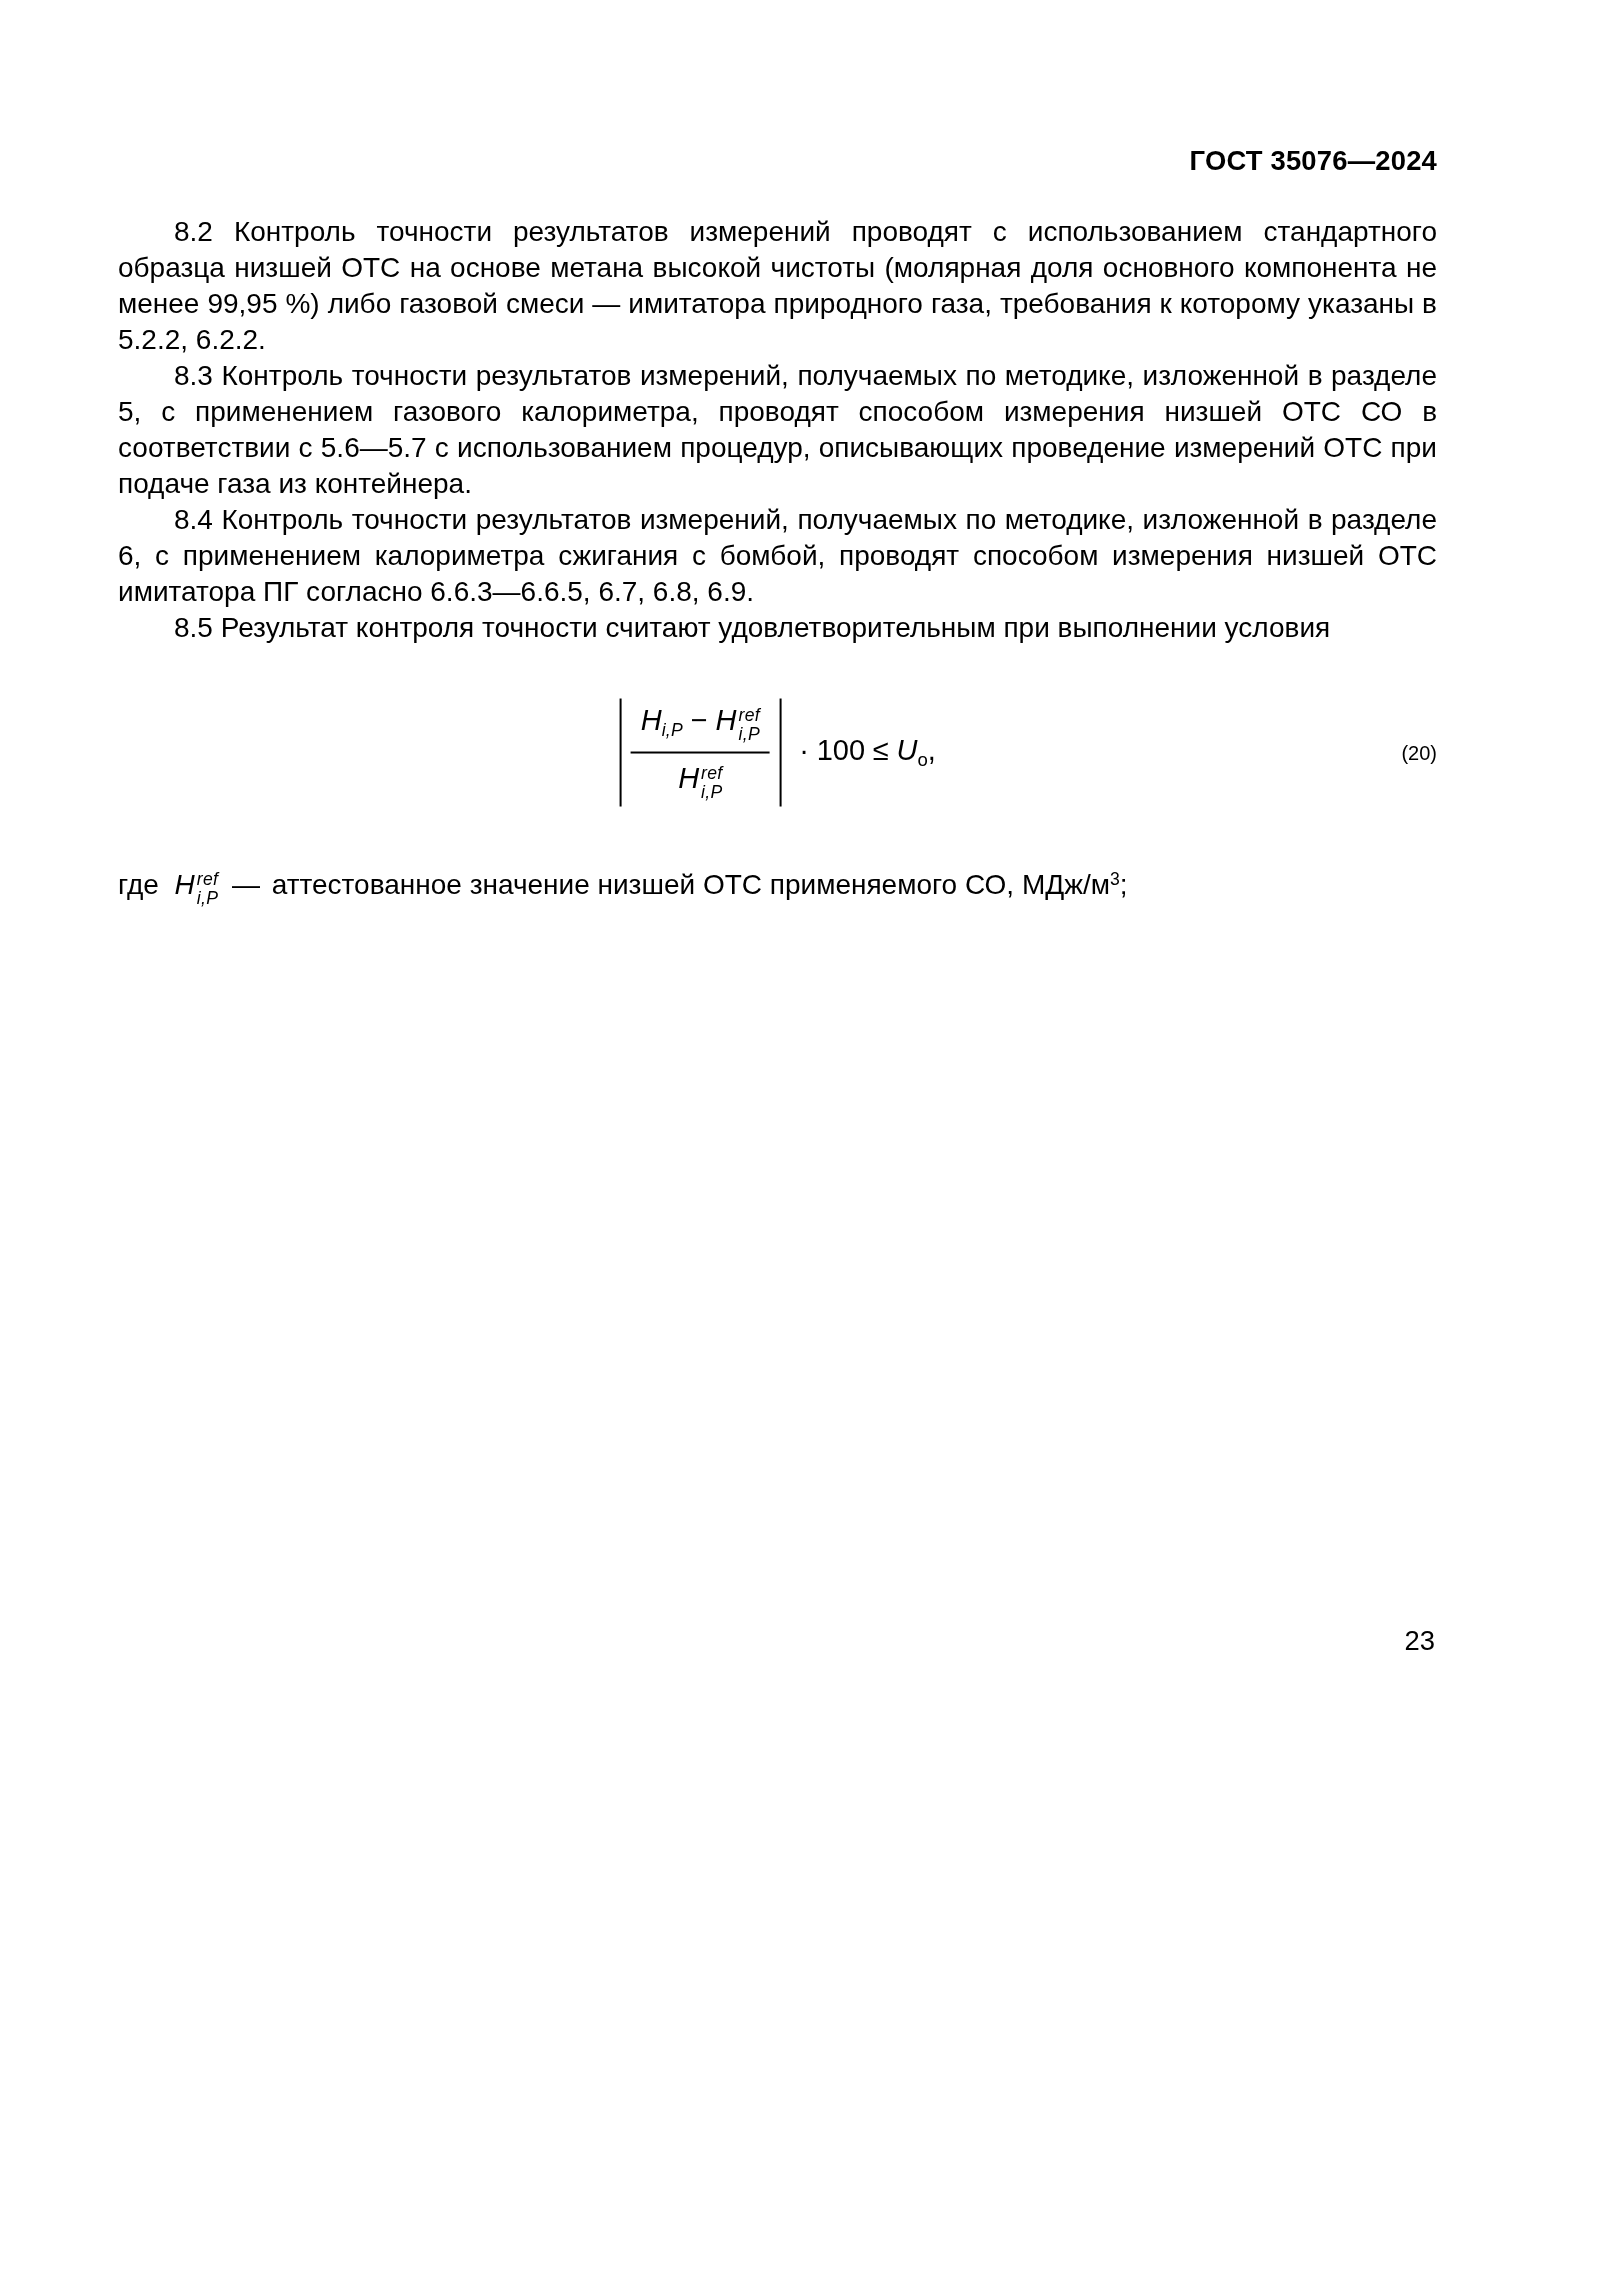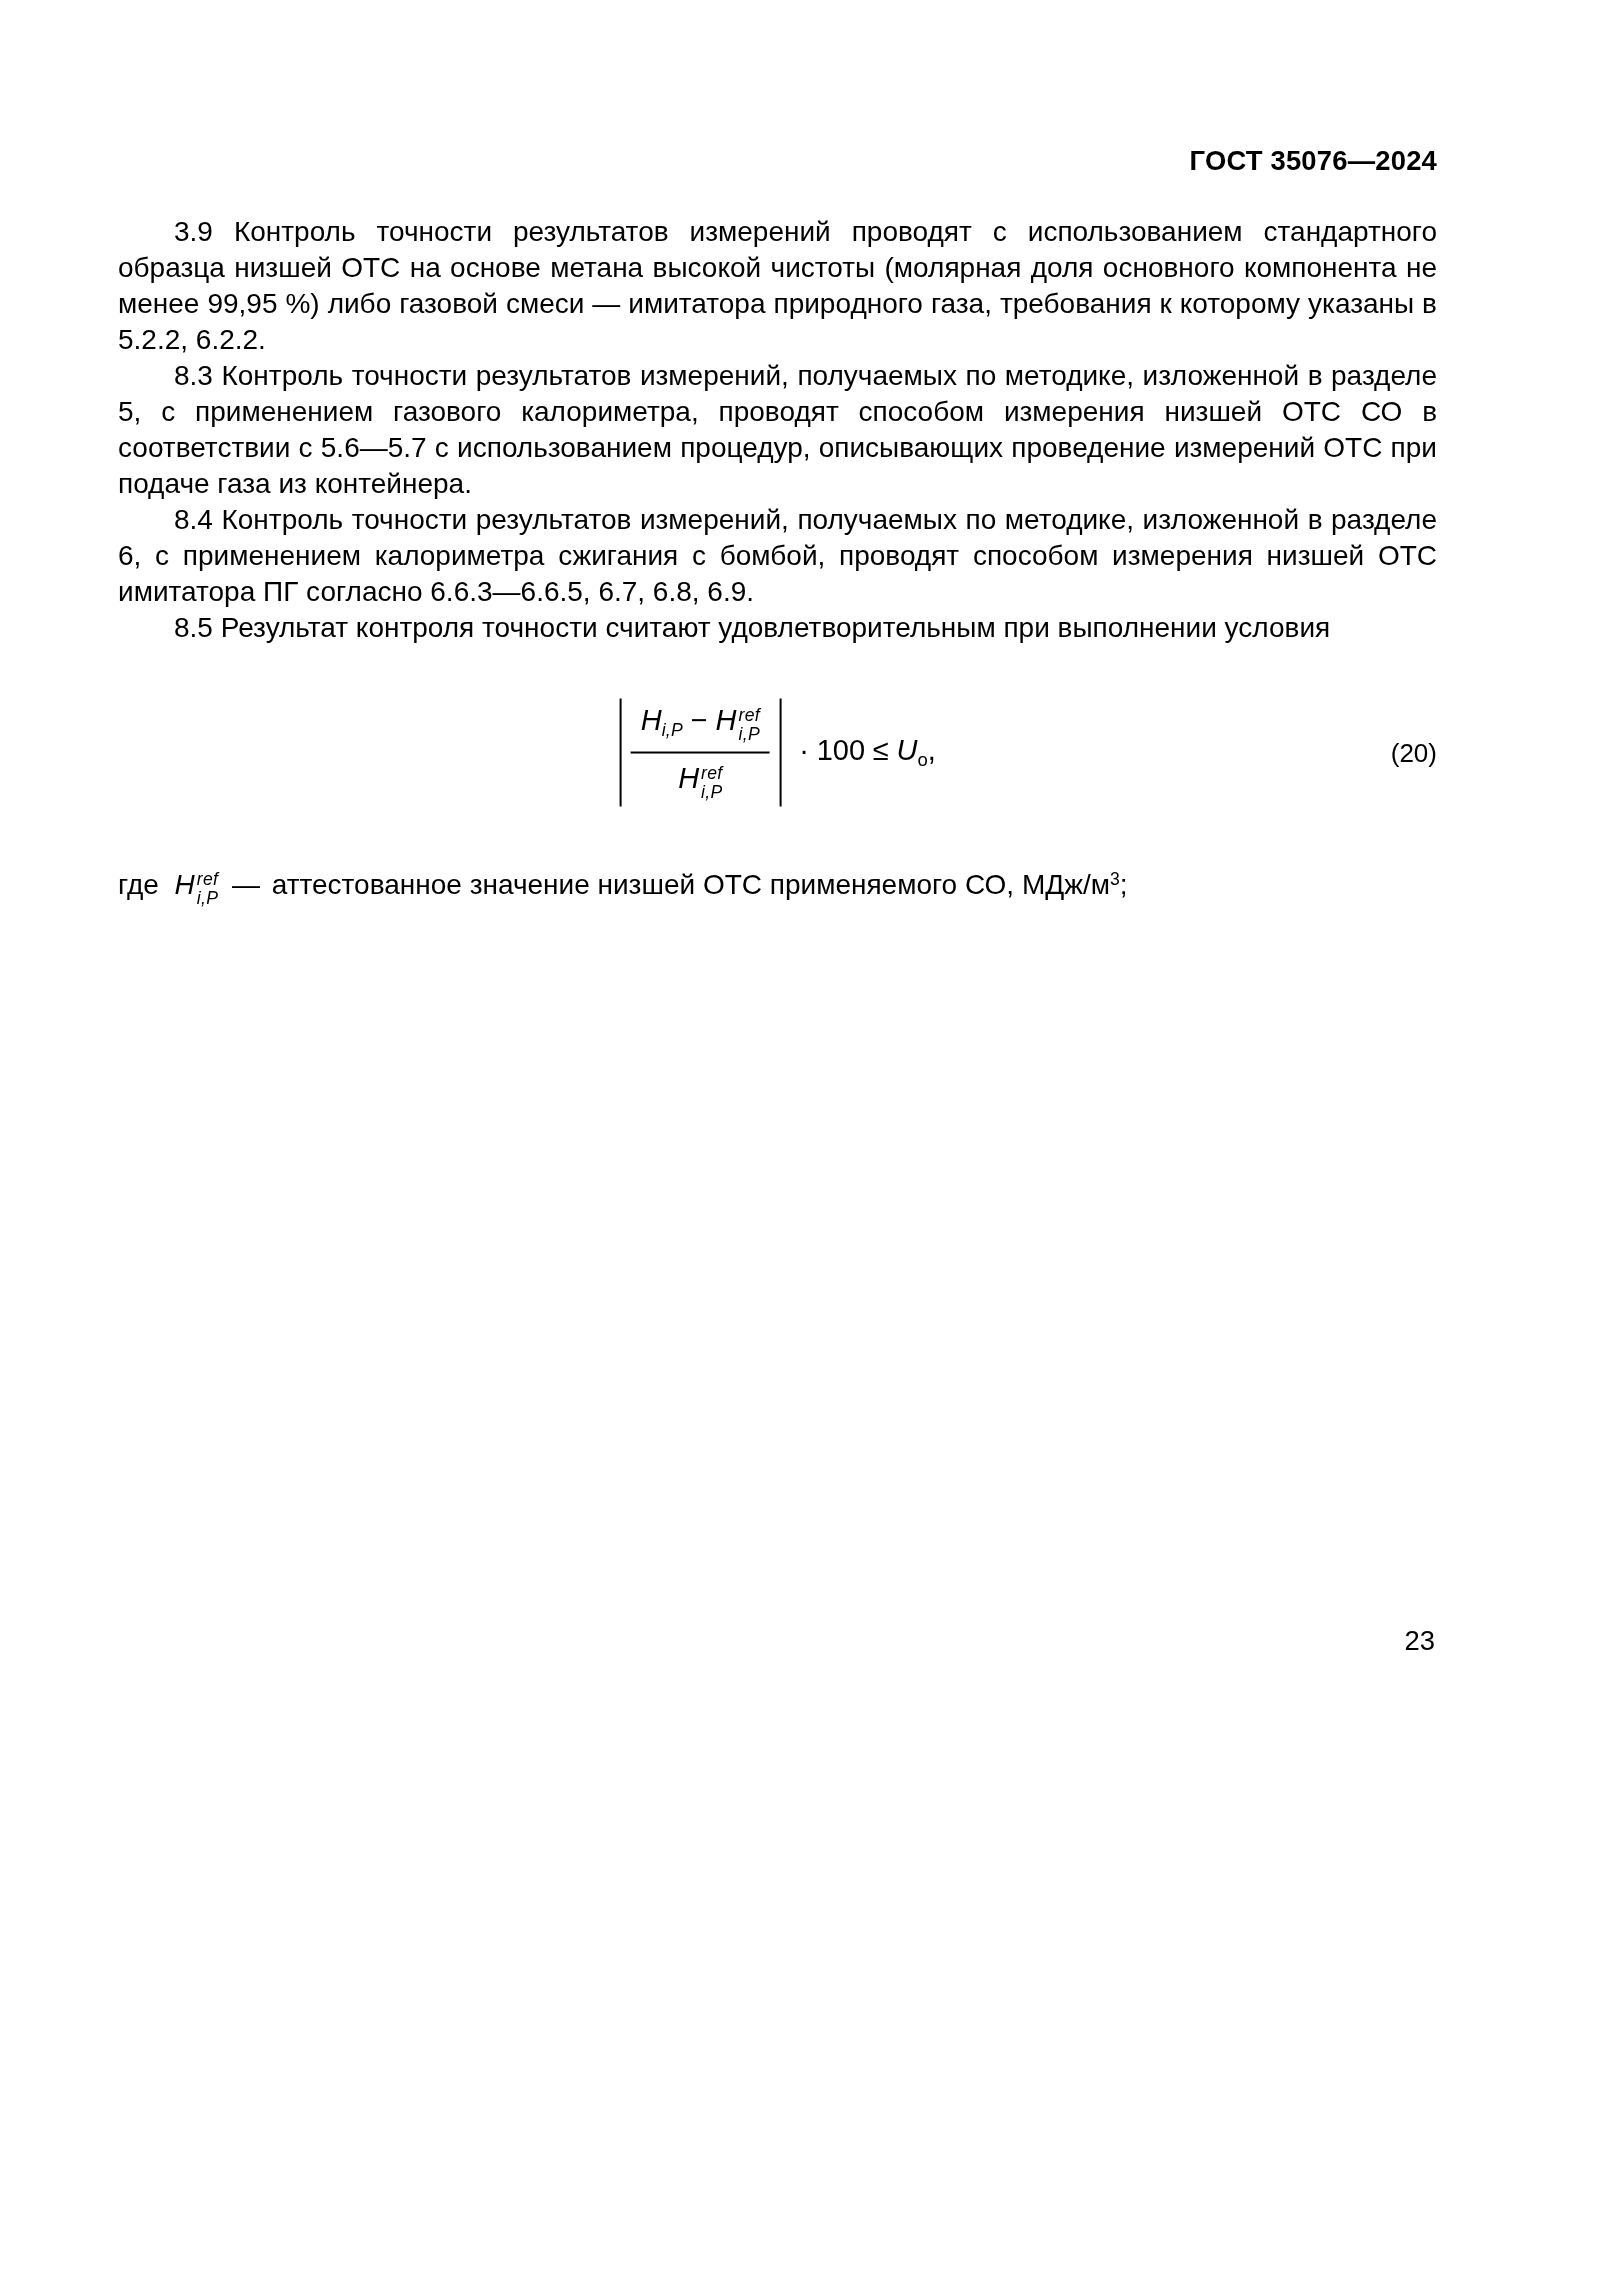--- a/index.html
+++ b/index.html
@@ -98,21 +98,21 @@
   }
   .mstk span { display: block; }
   .mop { padding: 0 7.8px; }
   .rhs { margin-left: 9.8px; }
   .rhs .op { padding: 0 7.8px; }
   .eq-number {
     position: absolute;
     right: 0;
     top: 50%;
     transform: translateY(-50%);
-    font-size: 26px;
+    font-size: 20px;
     font-style: normal;
   }
   
   .where-block { margin-top: 35px; font-size: 28px; line-height: 36px; }
   .where-line1 { margin: 0; }
   .where-line1 .math-term { margin-left: 15.7px; }
   .where-dash { margin: 0 11.8px 0 13.7px; }
   .where-line2 { margin: 13.7px 0 0 88px; }
   .sup3 { font-size: 17.6px; vertical-align: 8.8px; }
   
@@ -125,21 +125,21 @@
 </style>
 </head>
 <body>
 
 <div class="page">
 
   <div class="doc-header">ГОСТ 35076—2024</div>
 
   <div class="content">
 
-    <p class="para">3.9 Контроль точности результатов измерений проводят с использованием стандартного образца низшей ОТС на основе метана высокой чистоты (молярная доля основного компонента не менее 99,95 %) либо газовой смеси — имитатора природного газа, требования к которому указаны в 5.2.2, 6.2.2.</p>
+    <p class="para">8.2 Контроль точности результатов измерений проводят с использованием стандартного образца низшей ОТС на основе метана высокой чистоты (молярная доля основного компонента не менее 99,95 %) либо газовой смеси — имитатора природного газа, требования к которому указаны в 5.2.2, 6.2.2.</p>
 
 
     <p class="para">8.3 Контроль точности результатов измерений, получаемых по методике, изложенной в разделе 5, с применением газового калориметра, проводят способом измерения низшей ОТС СО в соответствии с 5.6—5.7 с использованием процедур, описывающих проведение измерений ОТС при подаче газа из контейнера.</p>
 
     <p class="para">8.4 Контроль точности результатов измерений, получаемых по методике, изложенной в разделе 6, с применением калориметра сжигания с бомбой, проводят способом измерения низшей ОТС имитатора ПГ согласно 6.6.3—6.6.5, 6.7, 6.8, 6.9.</p>
 
     <p class="para">8.5 Результат контроля точности считают удовлетворительным при выполнении условия</p>
 
     <div class="formula-row">
       <div class="formula-inner">

